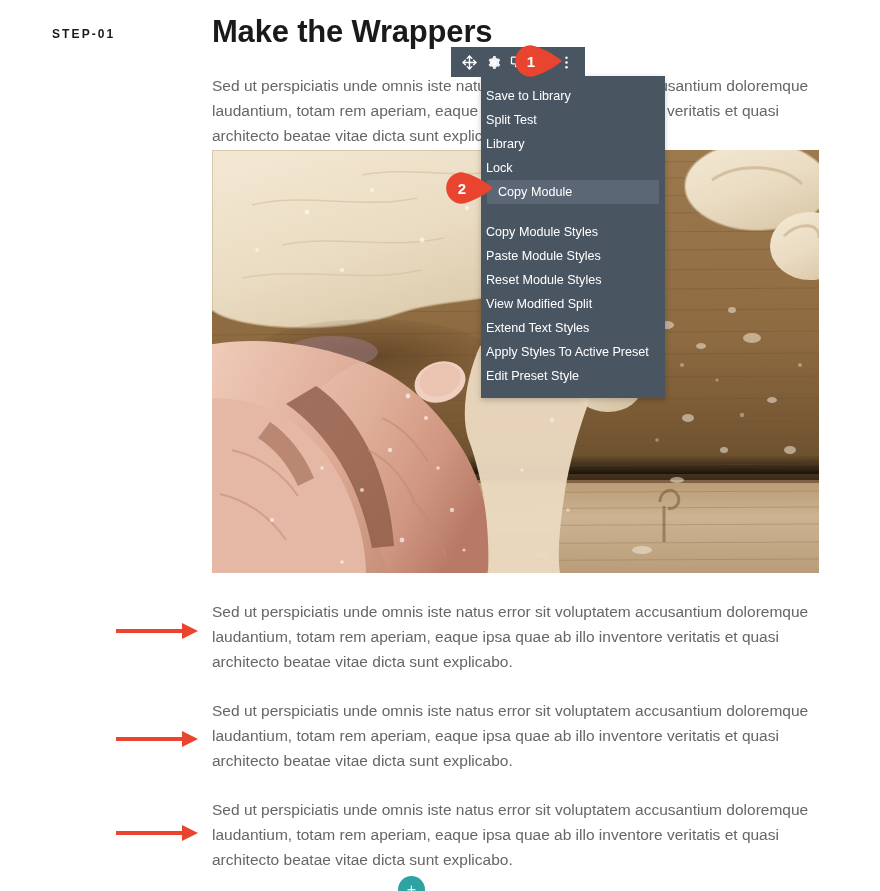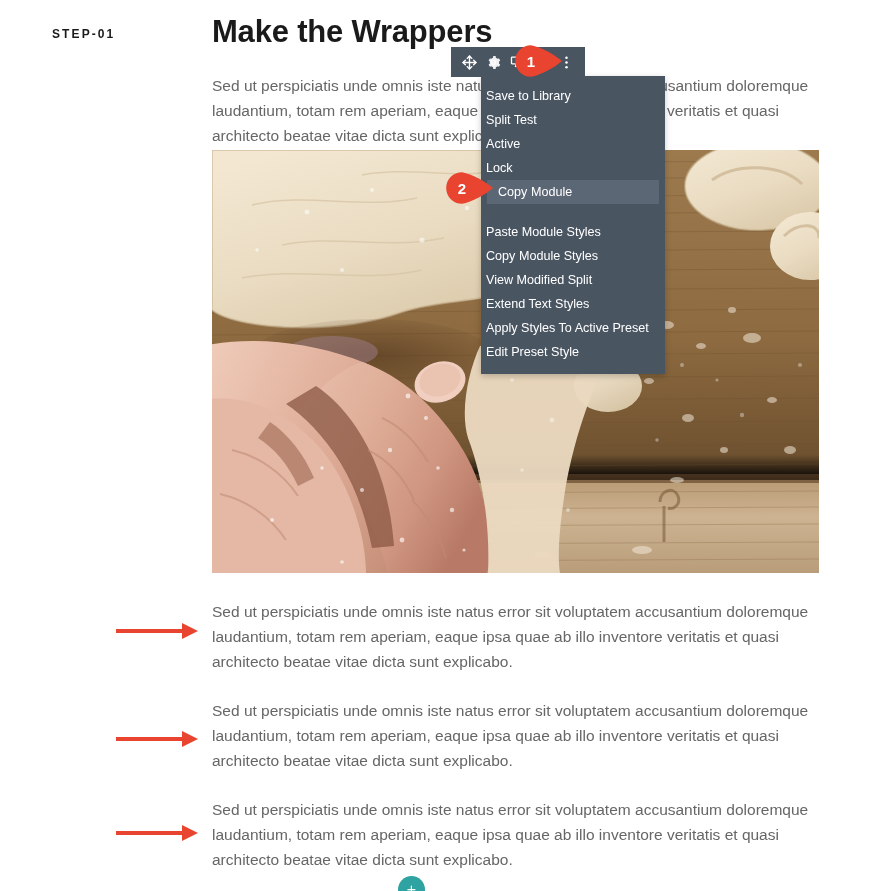--- a/index.html
+++ b/index.html
@@ -434,25 +434,26 @@
         <circle cx="8" cy="3" r="1.35"></circle>
         <circle cx="8" cy="8" r="1.35"></circle>
         <circle cx="8" cy="13" r="1.35"></circle>
       </svg>
     </span>
   </div>
 
   <div class="ctx-menu">
     <div class="ctx-item">Save to Library</div>
     <div class="ctx-item">Split Test</div>
-    <div class="ctx-item">Active</div>
+    <div class="ctx-item">Library</div>
     <div class="ctx-item">Lock</div>
     <div class="ctx-item is-active">Copy Module</div>
+    <div class="ctx-item">Copy Module Styles</div>
     <div class="ctx-item">Paste Module Styles</div>
-    <div class="ctx-item">Copy Module Styles</div>
+    <div class="ctx-item">Reset Module Styles</div>
     <div class="ctx-item">View Modified Split</div>
     <div class="ctx-item">Extend Text Styles</div>
     <div class="ctx-item">Apply Styles To Active Preset</div>
     <div class="ctx-item">Edit Preset Style</div>
   </div>
 
   <div class="badge badge-1">
     <svg width="50" height="34" viewBox="0 0 50 34">
       <path d="M17,1.2 A15.8,15.8 0 1 0 17,32.8 C27,31 40,24 48,17 C40,10 27,3 17,1.2 Z" fill="#e8442f"></path>
     </svg>

